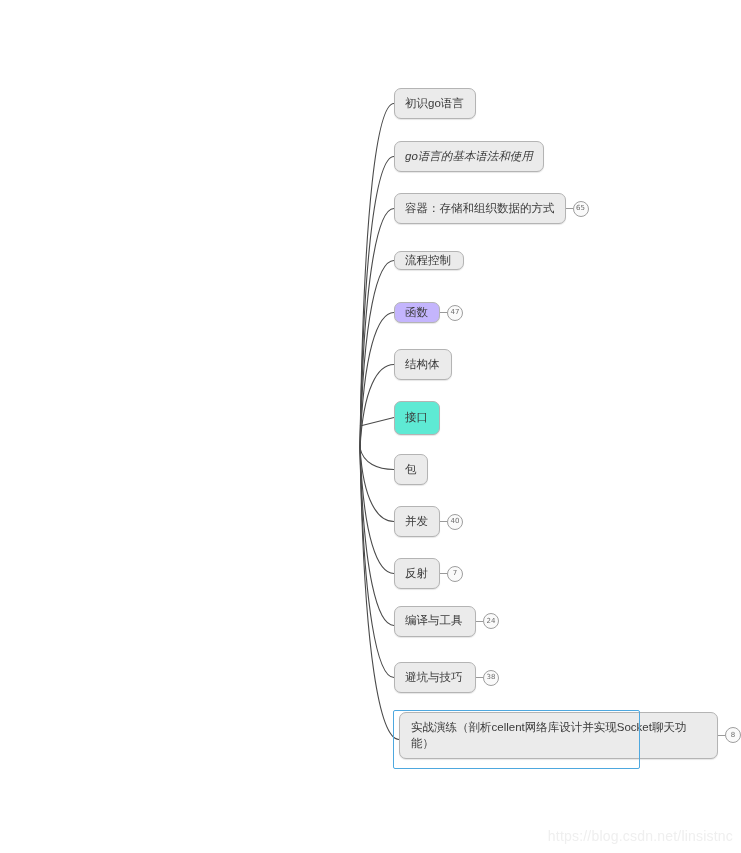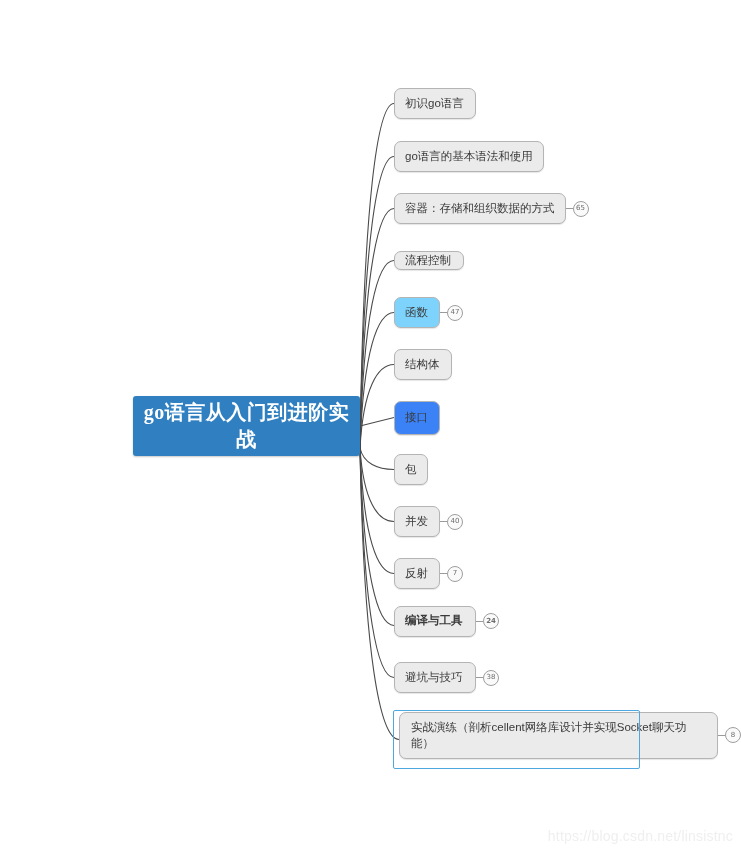--- a/index.html
+++ b/index.html
@@ -126,62 +126,61 @@
         <path d="M 360 426 L 394 417.5" stroke="#4a4a4a"></path>
         <path d="M 360 448 C 363.4 463.48, 377.68 469.5, 394 469.5" stroke="#4a4a4a"></path>
         <path d="M 360 448 C 363.4 500.92, 377.68 521.5, 394 521.5" stroke="#4a4a4a"></path>
         <path d="M 360 448 C 363.4 538.36, 377.68 573.5, 394 573.5" stroke="#4a4a4a"></path>
         <path d="M 360 448 C 363.4 575.8, 377.68 625.5, 394 625.5" stroke="#4a4a4a"></path>
         <path d="M 360 448 C 363.4 613.24, 377.68 677.5, 394 677.5" stroke="#4a4a4a"></path>
         <path d="M 360 448 C 363.9 657.88, 380.28 739.5, 399 739.5" stroke="#4a4a4a"></path>
       </g>
   </svg>
 
-  <div class="root-node" style="left: 133px; top: 396px; width: 227px; height: 60px; background: rgb(47, 127, 193); color: rgb(255, 255, 255);">go语言从入门到进阶实战</div>
 
   <div id="branch-container">
       <div class="branch" style="left: 394px; top: 88px; height: 31px;">
         <div class="branch-node" style="min-width: 82px; height: 31px; background: rgb(235, 235, 235); border-color: rgb(180, 180, 180); color: rgb(58, 58, 58);">初识go语言</div>
       </div>
-      <div class="branch" style="left: 394px; top: 141px; height: 31px;">
+      <div class="branch" style="left: 394px; top: 141px; height: 31px; font-style: italic;">
         <div class="branch-node" style="min-width: 147px; height: 31px; background: rgb(235, 235, 235); border-color: rgb(180, 180, 180); color: rgb(58, 58, 58);">go语言的基本语法和使用</div>
       </div>
       <div class="branch" style="left: 394px; top: 193px; height: 31px;">
         <div class="branch-node" style="min-width: 171px; height: 31px; background: rgb(235, 235, 235); border-color: rgb(180, 180, 180); color: rgb(58, 58, 58);">容器：存储和组织数据的方式</div>
         <span class="badge-link"></span>
         <span class="child-badge">65</span>
       </div>
       <div class="branch" style="left: 394px; top: 245px; height: 31px;">
         <div class="branch-node" style="min-width: 70px; height: 19px; background: rgb(235, 235, 235); border-color: rgb(180, 180, 180); color: rgb(58, 58, 58);">流程控制</div>
       </div>
       <div class="branch" style="left: 394px; top: 297px; height: 31px;">
-        <div class="branch-node" style="min-width: 46px; height: 31px; background: #7dd3fc; border-color: rgb(180, 180, 180); color: rgb(58, 58, 58);">函数</div>
+        <div class="branch-node" style="min-width: 46px; height: 21px; background: #c4b5fd; border-color: rgb(180, 180, 180); color: rgb(58, 58, 58);">函数</div>
         <span class="badge-link"></span>
         <span class="child-badge">47</span>
       </div>
       <div class="branch" style="left: 394px; top: 349px; height: 31px;">
         <div class="branch-node" style="min-width: 58px; height: 31px; background: rgb(235, 235, 235); border-color: rgb(180, 180, 180); color: rgb(58, 58, 58);">结构体</div>
       </div>
       <div class="branch" style="left: 394px; top: 402px; height: 31px;">
-        <div class="branch-node" style="min-width: 46px; height: 34px; background: #3b82f6; border-color: rgb(180, 180, 180); color: rgb(58, 58, 58);">接口</div>
+        <div class="branch-node" style="min-width: 46px; height: 34px; background: #5eead4; border-color: rgb(180, 180, 180); color: rgb(58, 58, 58);">接口</div>
       </div>
       <div class="branch" style="left: 394px; top: 454px; height: 31px;">
         <div class="branch-node" style="min-width: 34px; height: 31px; background: rgb(235, 235, 235); border-color: rgb(180, 180, 180); color: rgb(58, 58, 58);">包</div>
       </div>
       <div class="branch" style="left: 394px; top: 506px; height: 31px;">
         <div class="branch-node" style="min-width: 46px; height: 31px; background: rgb(235, 235, 235); border-color: rgb(180, 180, 180); color: rgb(58, 58, 58);">并发</div>
         <span class="badge-link"></span>
         <span class="child-badge">40</span>
       </div>
       <div class="branch" style="left: 394px; top: 558px; height: 31px;">
         <div class="branch-node" style="min-width: 46px; height: 31px; background: rgb(235, 235, 235); border-color: rgb(180, 180, 180); color: rgb(58, 58, 58);">反射</div>
         <span class="badge-link"></span>
         <span class="child-badge">7</span>
       </div>
-      <div class="branch" style="left: 394px; top: 610px; height: 22px; font-weight: bold;">
+      <div class="branch" style="left: 394px; top: 610px; height: 22px;">
         <div class="branch-node" style="min-width: 82px; height: 31px; background: rgb(235, 235, 235); border-color: rgb(180, 180, 180); color: rgb(58, 58, 58);">编译与工具</div>
         <span class="badge-link"></span>
         <span class="child-badge">24</span>
       </div>
       <div class="branch" style="left: 394px; top: 662px; height: 31px;">
         <div class="branch-node" style="min-width: 82px; height: 31px; background: rgb(235, 235, 235); border-color: rgb(180, 180, 180); color: rgb(58, 58, 58);">避坑与技巧</div>
         <span class="badge-link"></span>
         <span class="child-badge">38</span>
       </div>
       <div class="branch" style="left: 399px; top: 716px; height: 38px; border-radius: 7px;">

